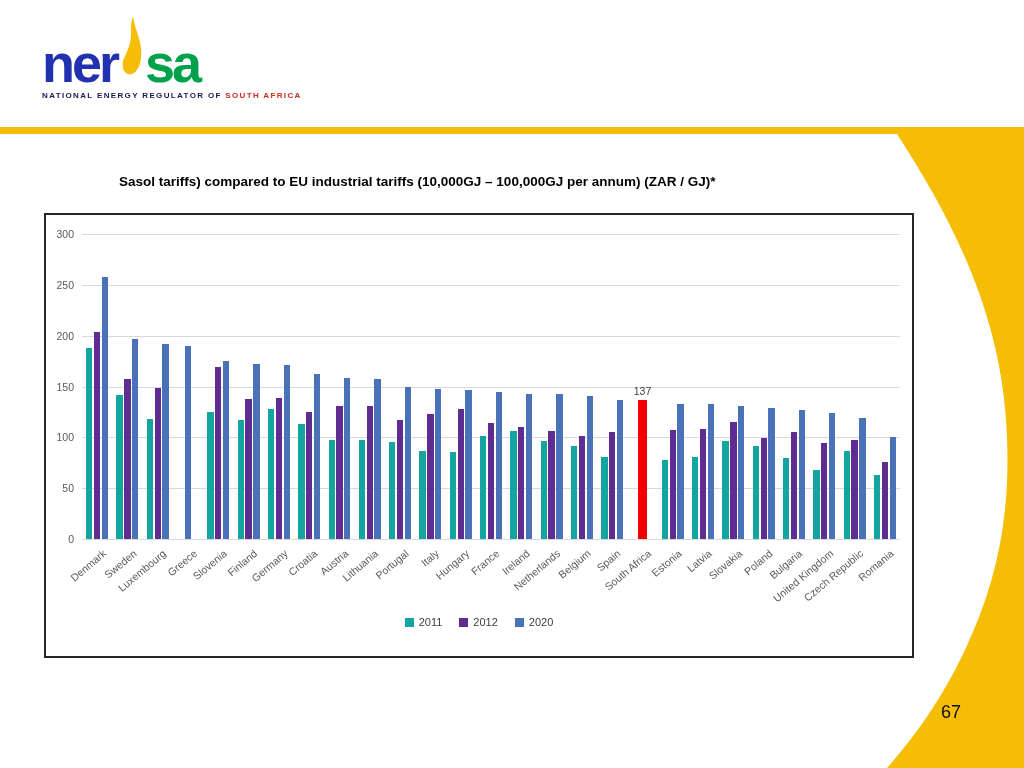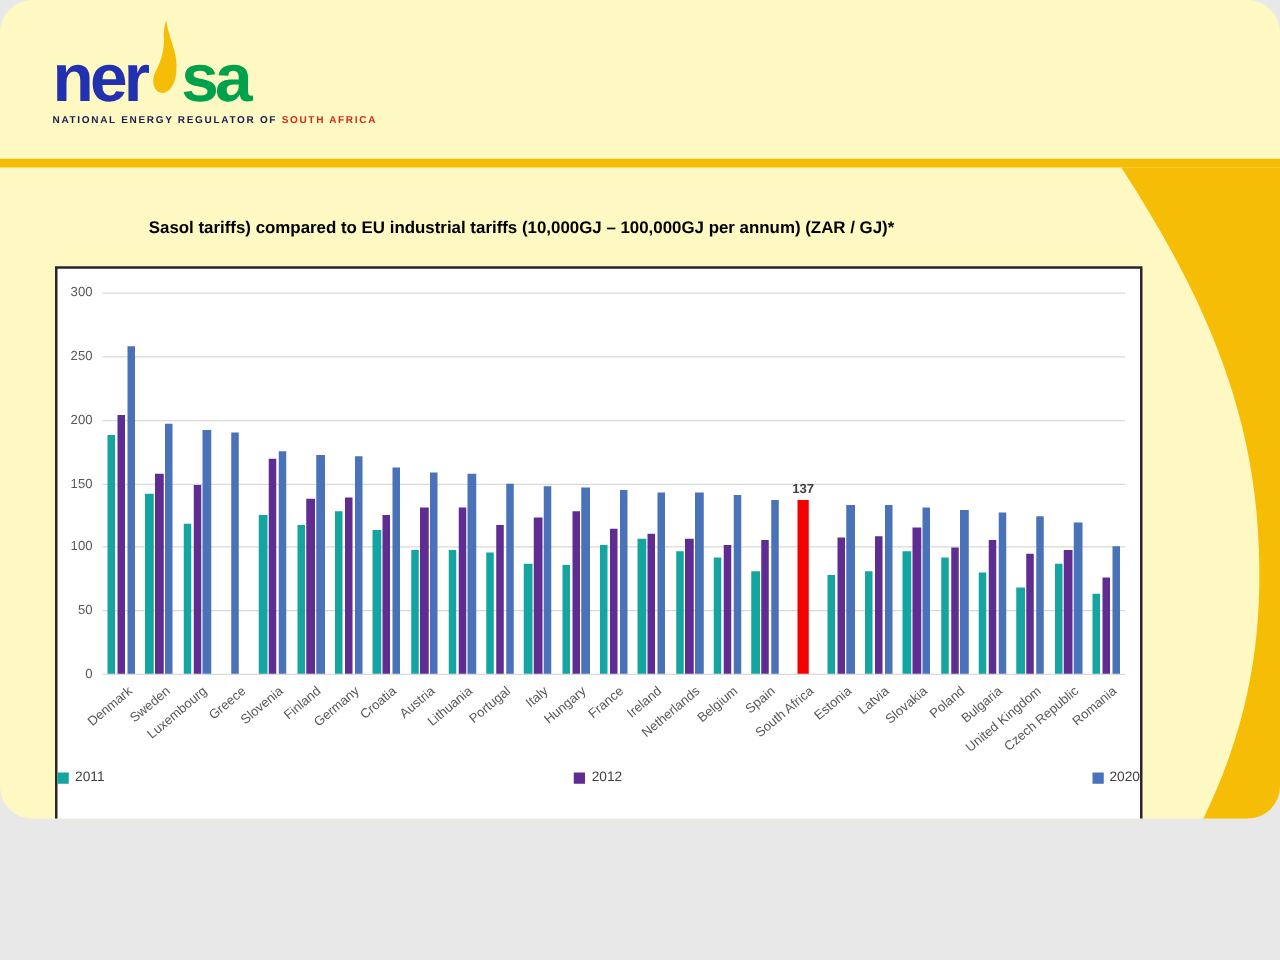--- a/index.html
+++ b/index.html
@@ -1,17 +1,17 @@
 <!DOCTYPE html>
 <html><head>
 <meta charset="utf-8">
 <style>
   html,body{margin:0;padding:0;background:#e8e8e8;}
-  .slide{position:relative;width:1024px;height:655px;background:#fef9c3;overflow:hidden;
-         font-family:"Liberation Sans",sans-serif;border-radius:26px;}
+  .slide{position:relative;width:1024px;height:768px;background:#ffffff;overflow:hidden;
+         font-family:"Liberation Sans",sans-serif;}
   
   .logo{position:absolute;left:42px;top:10px;width:270px;}
   .logo-word{position:relative;height:78px;display:flex;align-items:flex-end;}
   .logo-ner{font-size:54px;font-weight:700;letter-spacing:-3px;color:#2231b0;line-height:0.9;}
   .logo-sa{font-size:54px;font-weight:700;letter-spacing:-3px;color:#00a14b;line-height:0.9;}
   .logo-flame{width:24px;height:74px;margin:0 1px -2px 3px;flex:0 0 auto;}
   .logo-tagline{margin-top:3px;font-size:8px;font-weight:700;letter-spacing:1.35px;white-space:nowrap;}
   .tag-navy{color:#181a52;}
   .tag-red{color:#d12a1e;}
   
@@ -24,22 +24,22 @@
   .chart-box{position:absolute;left:44px;top:213px;width:866px;height:441px;
              border:2px solid #262626;background:#fff;}
   .plot{position:absolute;left:0;top:0;right:0;bottom:0;}
   .gridline{position:absolute;height:1px;background:#d9d9d9;}
   .ytick{position:absolute;left:0;width:28px;text-align:right;font-size:10.5px;color:#595959;
          transform:translateY(-50%);}
   .bar{position:absolute;}
   .xlabel{position:absolute;font-size:10.5px;color:#595959;white-space:nowrap;
           transform:rotate(-40deg);transform-origin:100% 0%;}
   .datalabel{position:absolute;font-size:10.5px;color:#404040;transform:translateX(-50%);}
-  .legend{position:absolute;left:0;right:0;top:401px;display:flex;justify-content:space-between;
-          gap:32px;align-items:center;font-size:11px;color:#404040;}
+  .legend{position:absolute;left:0;right:0;top:401px;display:flex;justify-content:center;
+          gap:17px;align-items:center;font-size:11px;color:#404040;}
   .legend-item{display:flex;align-items:center;gap:5px;}
   .legend-swatch{width:9px;height:9px;display:inline-block;}
   
   .source{position:absolute;left:119px;top:666px;width:710px;font-size:14px;font-style:italic;
           color:#000;line-height:1.5;white-space:pre-line;}
   .page-num{position:absolute;left:941px;top:702px;font-size:18px;color:#0d0d0d;}
 </style>
 </head>
 <body>
 
@@ -148,21 +148,21 @@
         <div class="xlabel" style="right: 357.407px; top: 332px;">Netherlands</div>
         <div class="bar" style="left: 524.939px; top: 231.483px; width: 6.3px; height: 92.5167px; background: rgb(20, 165, 161);"></div>
         <div class="bar" style="left: 532.739px; top: 221.317px; width: 6.3px; height: 102.683px; background: rgb(95, 45, 145);"></div>
         <div class="bar" style="left: 540.539px; top: 180.65px; width: 6.3px; height: 143.35px; background: rgb(74, 114, 184);"></div>
         <div class="xlabel" style="right: 327.111px; top: 332px;">Belgium</div>
         <div class="bar" style="left: 555.235px; top: 241.65px; width: 6.3px; height: 82.35px; background: rgb(20, 165, 161);"></div>
         <div class="bar" style="left: 563.035px; top: 217.25px; width: 6.3px; height: 106.75px; background: rgb(95, 45, 145);"></div>
         <div class="bar" style="left: 570.835px; top: 184.717px; width: 6.3px; height: 139.283px; background: rgb(74, 114, 184);"></div>
         <div class="xlabel" style="right: 296.815px; top: 332px;">Spain</div>
         <div class="bar" style="left: 592.231px; top: 184.717px; width: 8.5px; height: 139.283px; background: rgb(244, 0, 0);"></div>
-        <div class="datalabel" style="left: 596.481px; top: 169.717px; font-weight: bold;">137</div>
+        <div class="datalabel" style="left: 596.481px; top: 169.717px;">137</div>
         <div class="xlabel" style="right: 266.519px; top: 332px;">South Africa</div>
         <div class="bar" style="left: 615.828px; top: 244.7px; width: 6.3px; height: 79.3px; background: rgb(20, 165, 161);"></div>
         <div class="bar" style="left: 623.628px; top: 215.217px; width: 6.3px; height: 108.783px; background: rgb(95, 45, 145);"></div>
         <div class="bar" style="left: 631.428px; top: 188.783px; width: 6.3px; height: 135.217px; background: rgb(74, 114, 184);"></div>
         <div class="xlabel" style="right: 236.222px; top: 332px;">Estonia</div>
         <div class="bar" style="left: 646.124px; top: 241.65px; width: 6.3px; height: 82.35px; background: rgb(20, 165, 161);"></div>
         <div class="bar" style="left: 653.924px; top: 214.2px; width: 6.3px; height: 109.8px; background: rgb(95, 45, 145);"></div>
         <div class="bar" style="left: 661.724px; top: 188.783px; width: 6.3px; height: 135.217px; background: rgb(74, 114, 184);"></div>
         <div class="xlabel" style="right: 205.926px; top: 332px;">Latvia</div>
         <div class="bar" style="left: 676.42px; top: 226.4px; width: 6.3px; height: 97.6px; background: rgb(20, 165, 161);"></div>

